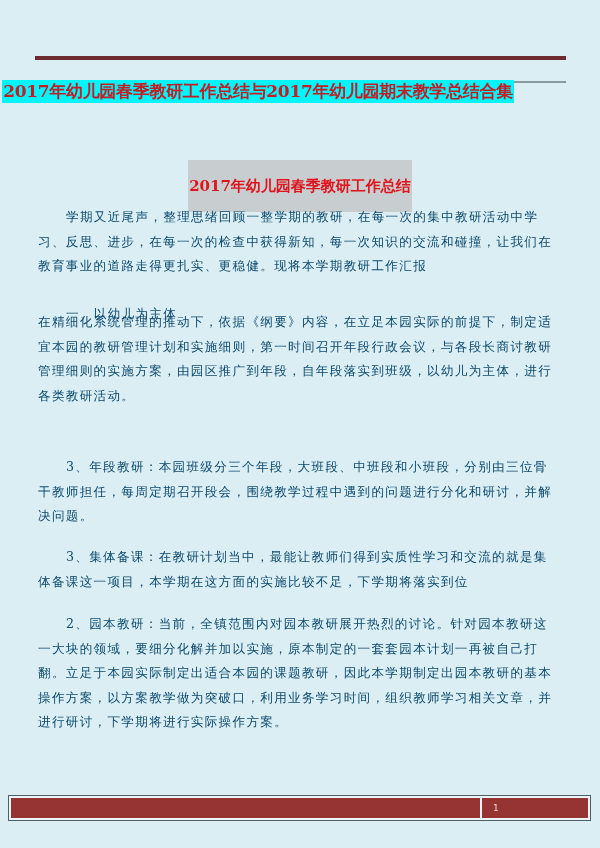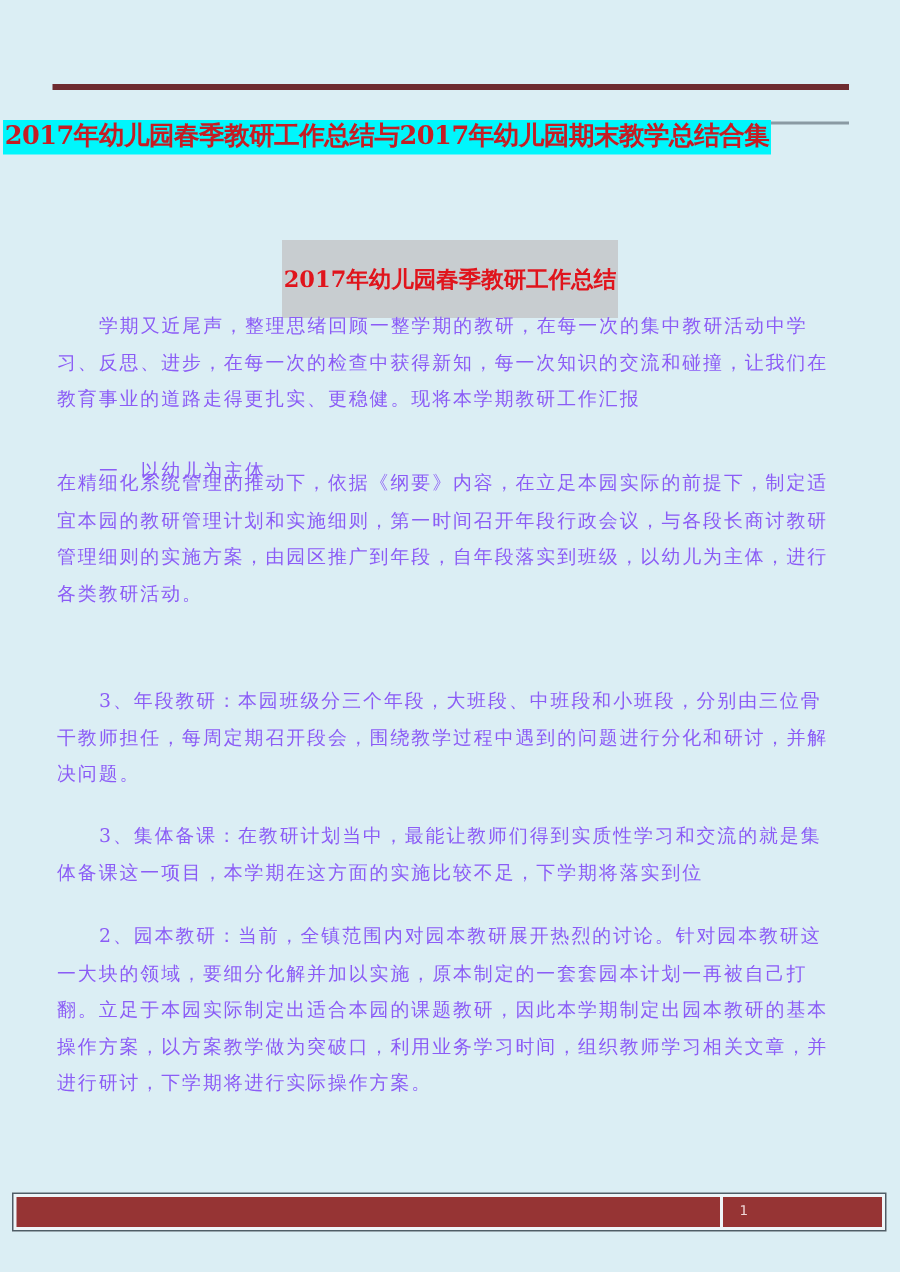--- a/index.html
+++ b/index.html
@@ -64,21 +64,21 @@
       font-weight: bold;
       padding: 16px 1px;
     }
     .body-text {
       position: absolute;
       left: 38px;
       width: 522px;
       font-size: 12.6px;
       line-height: 24.5px;
       letter-spacing: 1.3px;
-      color: #8b5cf6;
+      color: #0c4a6e;
     }
     .indent { text-indent: 28px; }
     p { margin: 0; }
     .footer {
       position: absolute;
       left: 8px;
       top: 795px;
       width: 583px;
       height: 26px;
       border: 1px solid #4f5d66;

